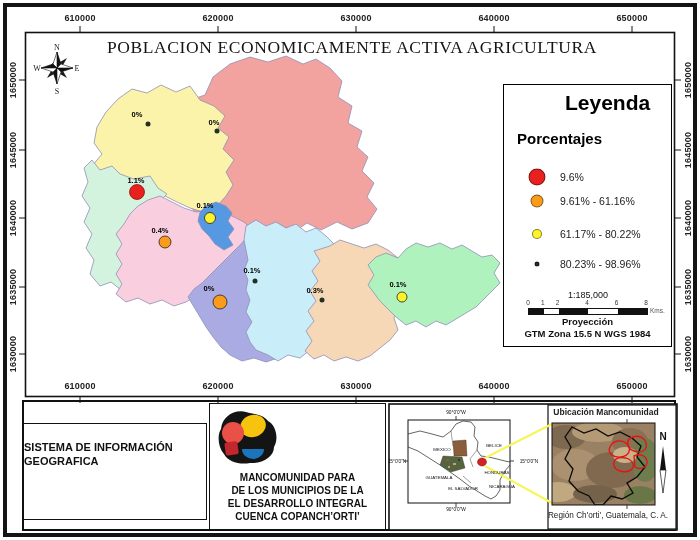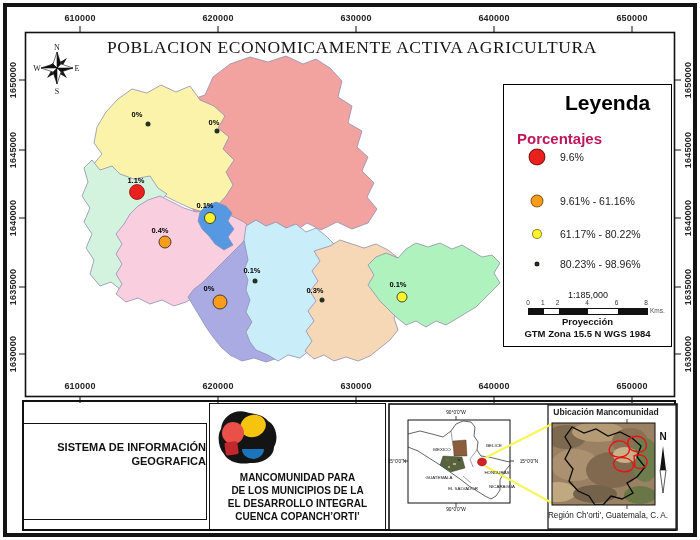--- a/index.html
+++ b/index.html
@@ -6,40 +6,40 @@
   .page{position:relative;width:700px;height:540px;background:#ffffff;font-family:"Liberation Sans",sans-serif;overflow:hidden;}
   .outer-frame{position:absolute;inset:3px;border:4px solid #141414;pointer-events:none;z-index:10;}
   .map-svg{position:absolute;left:0;top:0;z-index:1;}
   .map-title{position:absolute;left:352px;top:37px;transform:translateX(-50%);font-family:"Liberation Serif",serif;font-size:17.5px;letter-spacing:.6px;color:#141414;white-space:nowrap;z-index:2;}
   .grid-label{position:absolute;font-size:9px;font-weight:bold;color:#222;z-index:2;white-space:nowrap;letter-spacing:.2px;}
   .grid-label.h{transform:translateX(-50%);}
   .grid-label.v{transform:translate(-50%,-50%) rotate(-90deg);}
   
   .legend{position:absolute;left:503px;top:84px;width:167px;height:261px;background:#fff;border:1.4px solid #000;z-index:5;}
   .legend-title{position:absolute;left:13px;top:6px;font-size:21px;font-weight:bold;color:#000;margin-left:48px;}
-  .legend-sub{position:absolute;left:13px;top:45px;font-size:15px;font-weight:bold;color:#be185d;}
+  .legend-sub{position:absolute;left:13px;top:45px;font-size:15px;font-weight:bold;color:#000000;}
   .li{position:absolute;left:0;width:100%;height:20px;}
   .li .sw{position:absolute;left:33px;top:50%;transform:translate(-50%,-50%);border-radius:50%;box-sizing:border-box;border:1px solid rgba(0,0,0,.45);}
   .sw-large{width:17px;height:17px;}
   .sw-medium{width:13px;height:13px;}
   .sw-small{width:10px;height:10px;}
   .sw-dot{width:5px;height:5px;}
   .li .lt{position:absolute;left:56px;top:50%;transform:translateY(-50%);font-size:10.5px;color:#222;}
   .scale-ratio{position:absolute;left:84px;top:205px;transform:translateX(-50%);font-size:9px;color:#111;}
   .scale-ticks{position:absolute;left:0;top:214px;width:100%;height:8px;}
   .scale-ticks span{position:absolute;transform:translateX(-50%);font-size:6.5px;color:#333;}
   .scale-bar{position:absolute;left:24px;top:223px;width:118px;height:5px;border:1px solid #111;display:flex;box-sizing:content-box;}
   .scale-bar i{display:block;height:100%;}
   .scale-unit{position:absolute;left:146px;top:222px;font-size:6.5px;color:#555;}
   .proj-t{position:absolute;left:0;top:231px;width:100%;text-align:center;font-size:9.5px;font-weight:bold;color:#111;}
   .proj-v{position:absolute;left:0;top:243px;width:100%;text-align:center;font-size:9.5px;font-weight:bold;color:#111;}
   
   .footer-box{position:absolute;left:22px;top:400px;width:654px;height:131px;border:2px solid #111;box-sizing:border-box;z-index:3;}
   .f-left{position:absolute;left:23px;top:423px;width:184px;height:97px;border:1.5px solid #111;box-sizing:border-box;z-index:4;}
-  .f-left .t{margin-top:16px;text-align:right;font-size:11px;font-weight:bold;color:#111;line-height:14px;}
+  .f-left .t{margin-top:16px;text-align:left;font-size:11px;font-weight:bold;color:#111;line-height:14px;}
   .f-left .team{margin-top:14px;text-align:center;font-size:9px;color:#222;}
   .f-left .team b{font-weight:normal;margin-right:14px;}
   .f-mid{position:absolute;left:209px;top:403px;width:177px;height:128px;border:1.5px solid #111;box-sizing:border-box;z-index:4;}
   .logo-mark{position:absolute;left:6px;top:4px;}
   .wordmark{position:absolute;left:70px;top:30px;font-size:10.5px;font-weight:bold;letter-spacing:.3px;color:#111;line-height:11.5px;white-space:nowrap;}
   .f-desc{position:absolute;left:0;top:67px;width:100%;text-align:center;font-size:10px;font-weight:bold;color:#111;line-height:13px;}
   .f-right{position:absolute;left:388px;top:403px;width:290px;height:128px;z-index:4;}
   .fr-svg{position:absolute;left:0;top:0;}
   text{font-family:"Liberation Sans",sans-serif;}
   .rlabel{font-size:7.5px;font-weight:bold;fill:#000;text-anchor:middle;}
@@ -160,21 +160,21 @@
   <div class="grid-label v" style="left:688px;top:80px">1650000</div>
   <div class="grid-label v" style="left:688px;top:150px">1645000</div>
   <div class="grid-label v" style="left:688px;top:218px">1640000</div>
   <div class="grid-label v" style="left:688px;top:287px">1635000</div>
   <div class="grid-label v" style="left:688px;top:354px">1630000</div>
 
   <div class="legend">
     <div class="legend-title">Leyenda</div>
     <div class="legend-sub">Porcentajes</div>
 
-    <div class="li" style="top:62px">
+    <div class="li" style="top:82px">
       <span class="sw sw-large" style="background: rgb(232, 32, 30);"></span>
       <span class="lt">9.6%</span>
     </div>
     <div class="li" style="top:106px">
       <span class="sw sw-medium" style="background: rgb(249, 156, 28);"></span>
       <span class="lt">9.61% - 61.16%</span>
     </div>
     <div class="li" style="top:139px">
       <span class="sw sw-small" style="background: rgb(252, 243, 43);"></span>
       <span class="lt">61.17% - 80.22%</span>

